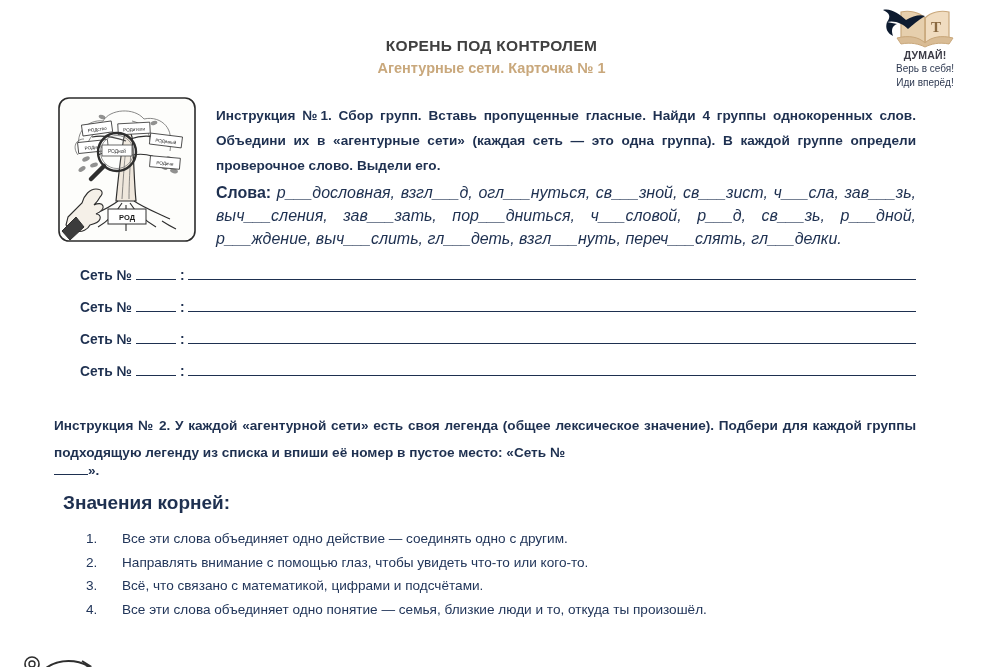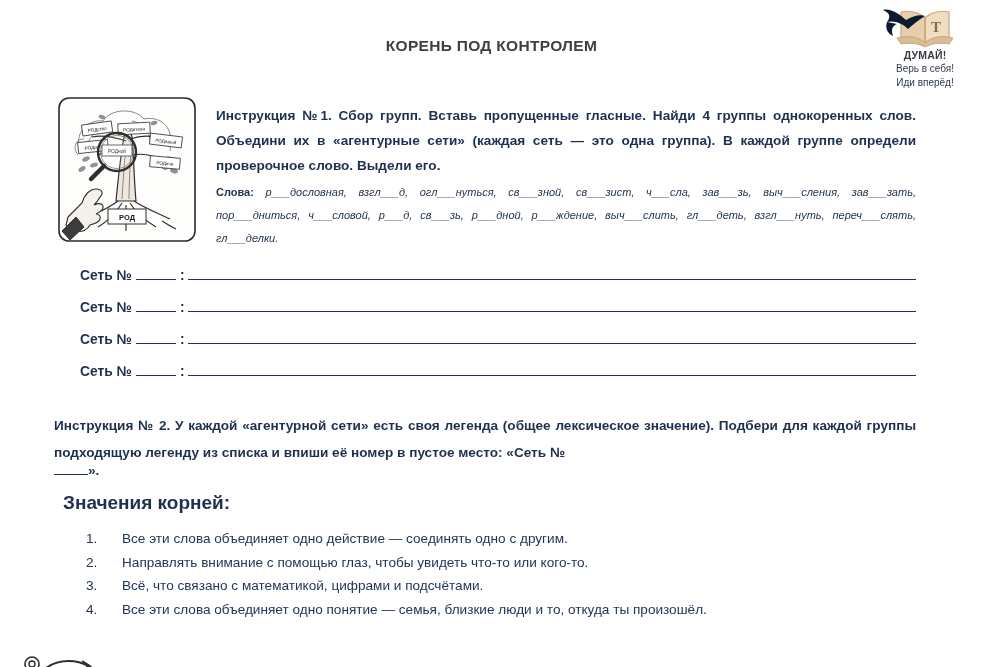--- a/index.html
+++ b/index.html
@@ -84,21 +84,21 @@
     font-weight: bold;
     line-height: 25px;
     text-align: justify;
     text-justify: inter-word;
   }
   #words-block {
     position: absolute;
     left: 216px;
     top: 181px;
     width: 700px;
-    font-size: 11px;
+    font-size: 16px;
     line-height: 23px;
     text-align: justify;
     text-justify: inter-word;
   }
   #words-label {
     font-weight: bold;
     font-style: normal;
   }
   #words-list {
     font-style: italic;
@@ -224,20 +224,21 @@
     <path d="M10 8 C18 6, 26 12, 33 18 C40 14, 47 12, 52 14 C45 18, 40 23, 35 27 C30 22, 22 18, 14 20 C18 15, 17 11, 10 8 Z" fill="#0d1b30"></path>
     <path d="M14 20 C12 26, 14 31, 20 34 C18 28, 19 24, 24 22 Z" fill="#0d1b30"></path>
   </svg>
   <div id="logo-tagline-main">ДУМАЙ!</div>
   <div class="logo-tagline-sub">Верь в себя!</div>
   <div class="logo-tagline-sub">Иди вперёд!</div>
 </div>
 
 <div id="header-block">
   <div id="worksheet-title">КОРЕНЬ ПОД КОНТРОЛЕМ</div>
+  <div id="worksheet-subtitle">Агентурные сети. Карточка № 1</div>
 </div>
 
 <svg id="illustration" viewBox="0 0 138 145">
   <rect x="1" y="1" width="136" height="143" rx="10" ry="10" fill="#fdfdfb" stroke="#2b2b2b" stroke-width="1.6"></rect>
 
   <g stroke="#3a3a3a" stroke-width="0.7" fill="none" opacity="0.85">
     <path d="M22 52 C16 36, 30 22, 45 24 C52 12, 76 10, 86 22 C104 18, 118 34, 110 50"></path>
     <path d="M30 46 C34 34, 46 30, 54 34"></path>
     <path d="M74 24 C84 26, 92 34, 92 44"></path>
     <path d="M100 40 C108 40, 114 46, 112 54"></path>

